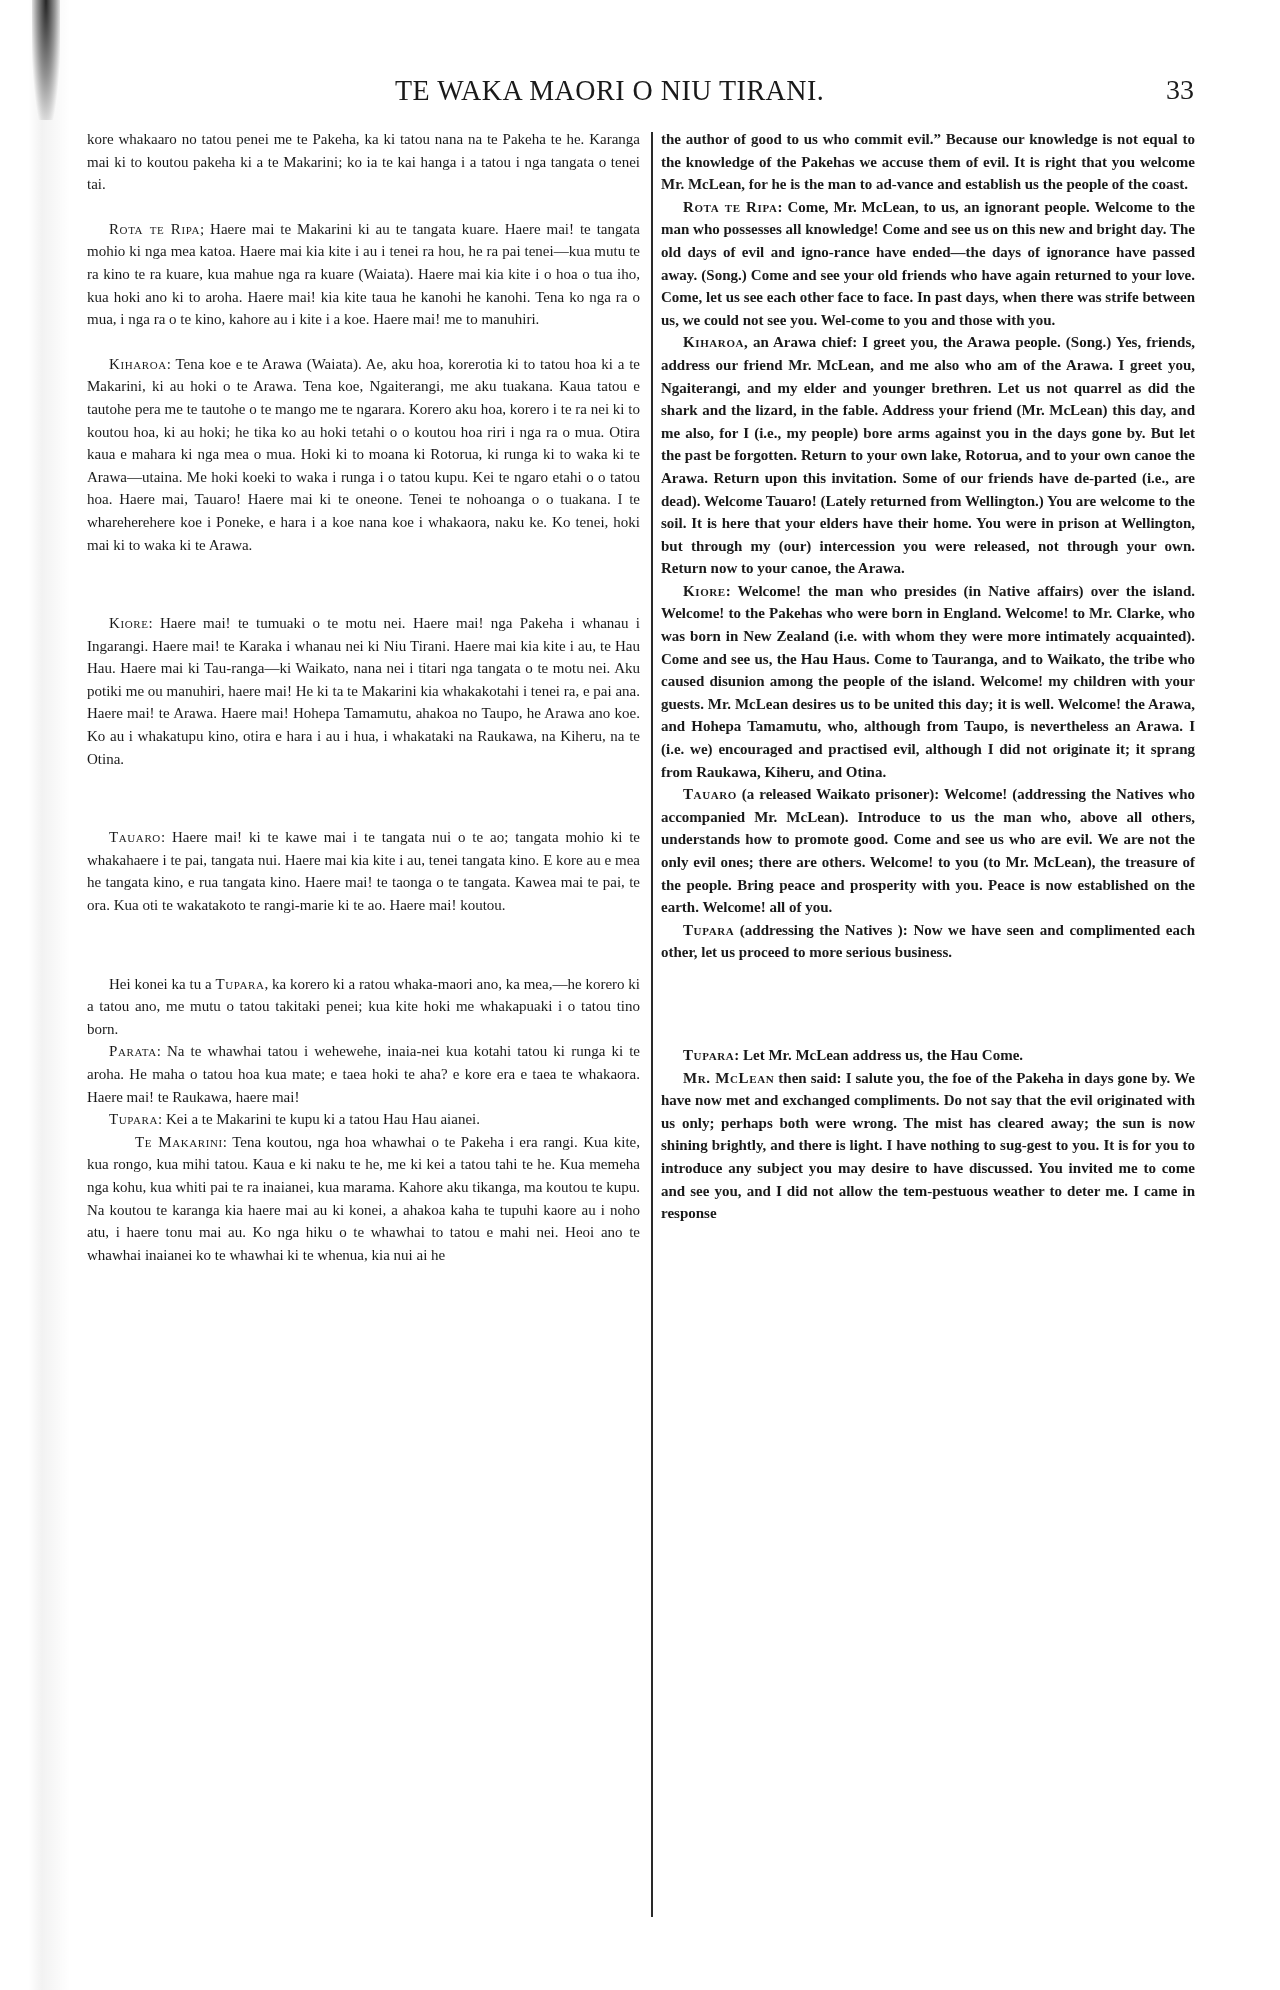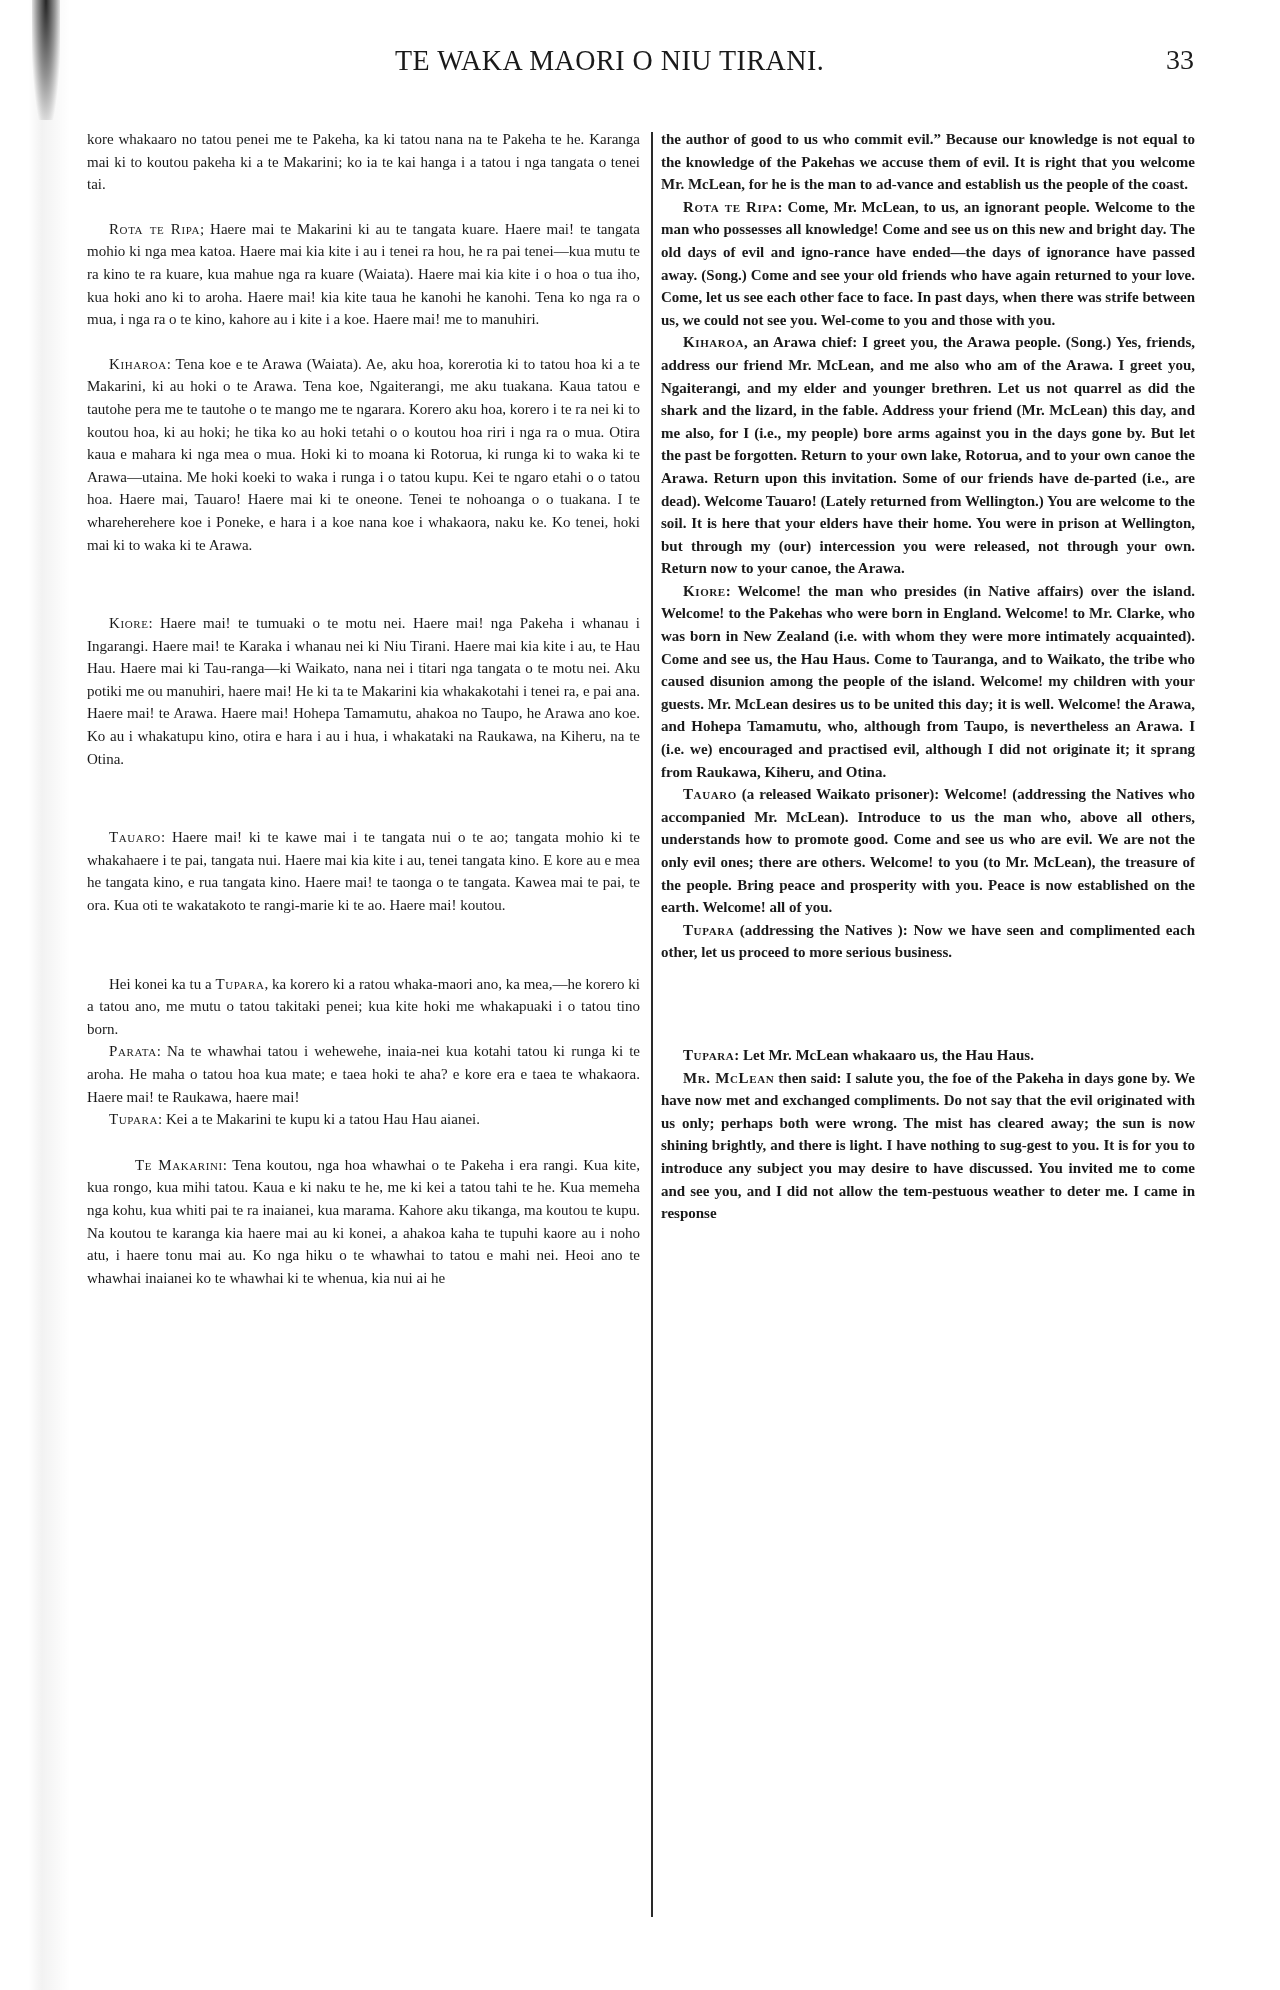--- a/index.html
+++ b/index.html
@@ -2,32 +2,32 @@
 <html><head>
 <meta charset="utf-8">
 <style>
   html, body { margin: 0; padding: 0; background: #ffffff; }
   body { width: 1280px; height: 1990px; position: relative; overflow: hidden;
          font-family: "DejaVu Serif", "Liberation Serif", serif; color: #1a1a1a; }
   .binding { position: absolute; left: 0; top: 0; width: 70px; height: 1990px;
              background: linear-gradient(90deg, rgba(255,255,255,0) 0%, rgba(255,255,255,0) 40%, rgba(0,0,0,0.05) 60%, rgba(255,255,255,0) 100%); }
   .binding-dark { position: absolute; left: 32px; top: 0; width: 28px; height: 120px;
                   background: radial-gradient(ellipse at 50% 0%, rgba(0,0,0,0.85) 0%, rgba(0,0,0,0.4) 45%, rgba(0,0,0,0) 80%); }
-  .header { position: absolute; top: 44px; left: 0; width: 1280px; height: 40px; text-align: center; }
+  .header { position: absolute; top: 74px; left: 0; width: 1280px; height: 40px; text-align: center; }
   .running-title { position: absolute; left: 395px; top: 0; font-family: "Liberation Serif", serif;
                    font-size: 28px; letter-spacing: 0.5px; transform: scaleY(1.08); }
   .page-number { position: absolute; left: 1166px; top: 0; font-family: "Liberation Serif", serif; font-size: 28px; }
   .divider { position: absolute; left: 651px; top: 132px; width: 1.5px; height: 1785px; background: #2a2a2a; }
   .col { position: absolute; top: 128px; font-family: "Liberation Serif", serif;
          font-size: 15px; line-height: 22.6px; text-align: justify; }
   .col.left { left: 87px; width: 553px; }
   .col.right { left: 661px; width: 534px; font-weight: bold; }
   .para { margin: 0; text-indent: 22px; }
   .para.noindent { text-indent: 0; }
-  .para.indent2 { text-indent: 48px; margin-top: 23px; }
+  .para.indent2 { text-indent: 48px; }
   .gap-s { height: 22px; }
   .gap-m { height: 40px; }
   .gap-l { height: 56px; }
   .sc { font-variant: small-caps; letter-spacing: 0.6px; }
 </style>
 </head>
 <body>
 
 <div class="binding"></div>
 <div class="binding-dark"></div>
@@ -58,15 +58,15 @@
 
 <div class="col right">
   <p class="para noindent"><span>the author of good to us who commit evil.” Because our knowledge is not equal to the knowledge of the Pakehas we accuse them of evil. It is right that you welcome Mr. McLean, for he is the man to ad-vance and establish us the people of the coast.</span></p>
   <p class="para"><span class="sc">Rota te Ripa</span><span>: </span><span>Come, Mr. McLean, to us, an ignorant people. Welcome to the man who possesses all knowledge! Come and see us on this new and bright day. The old days of evil and igno-rance have ended—the days of ignorance have passed away. (Song.) Come and see your old friends who have again returned to your love. Come, let us see each other face to face. In past days, when there was strife between us, we could not see you. Wel-come to you and those with you.</span></p>
   <p class="para"><span class="sc">Kiharoa</span><span>, an Arawa chief: </span><span>I greet you, the Arawa people. (Song.) Yes, friends, address our friend Mr. McLean, and me also who am of the Arawa. I greet you, Ngaiterangi, and my elder and younger brethren. Let us not quarrel as did the shark and the lizard, in the fable. Address your friend (Mr. McLean) this day, and me also, for I (i.e., my people) bore arms against you in the days gone by. But let the past be forgotten. Return to your own lake, Rotorua, and to your own canoe the Arawa. Return upon this invitation. Some of our friends have de-parted (i.e., are dead). Welcome Tauaro! (Lately returned from Wellington.) You are welcome to the soil. It is here that your elders have their home. You were in prison at Wellington, but through my (our) intercession you were released, not through your own. Return now to your canoe, the Arawa.</span></p>
   <p class="para"><span class="sc">Kiore</span><span>: </span><span>Welcome! the man who presides (in Native affairs) over the island. Welcome! to the Pakehas who were born in England. Welcome! to Mr. Clarke, who was born in New Zealand (i.e. with whom they were more intimately acquainted). Come and see us, the Hau Haus. Come to Tauranga, and to Waikato, the tribe who caused disunion among the people of the island. Welcome! my children with your guests. Mr. McLean desires us to be united this day; it is well. Welcome! the Arawa, and Hohepa Tamamutu, who, although from Taupo, is nevertheless an Arawa. I (i.e. we) encouraged and practised evil, although I did not originate it; it sprang from Raukawa, Kiheru, and Otina.</span></p>
   <p class="para"><span class="sc">Tauaro</span><span> (a released Waikato prisoner): </span><span>Welcome! (addressing the Natives who accompanied Mr. McLean). Introduce to us the man who, above all others, understands how to promote good. Come and see us who are evil. We are not the only evil ones; there are others. Welcome! to you (to Mr. McLean), the treasure of the people. Bring peace and prosperity with you. Peace is now established on the earth. Welcome! all of you.</span></p>
   <p class="para"><span class="sc">Tupara</span><span> (addressing the Natives ): </span><span>Now we have seen and complimented each other, let us proceed to more serious business.</span></p>
   <div class="gap-m"></div>
   <div class="gap-m"></div>
-  <p class="para"><span class="sc">Tupara</span><span>: </span><span>Let Mr. McLean whakaaro us, the Hau Haus.</span></p>
+  <p class="para"><span class="sc">Tupara</span><span>: </span><span>Let Mr. McLean address us, the Hau Come.</span></p>
   <p class="para"><span class="sc">Mr. McLean</span><span> then said: </span><span>I salute you, the foe of the Pakeha in days gone by. We have now met and exchanged compliments. Do not say that the evil originated with us only; perhaps both were wrong. The mist has cleared away; the sun is now shining brightly, and there is light. I have nothing to sug-gest to you. It is for you to introduce any subject you may desire to have discussed. You invited me to come and see you, and I did not allow the tem-pestuous weather to deter me. I came in response</span></p>
 </div>
 
 </body></html>

